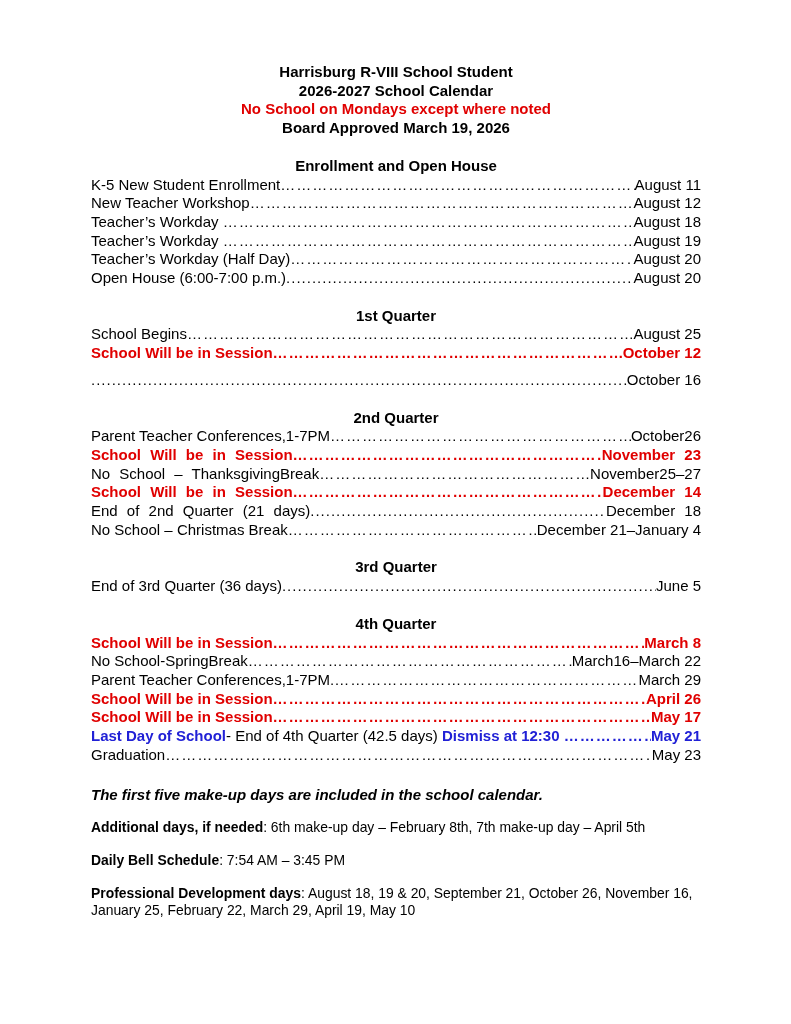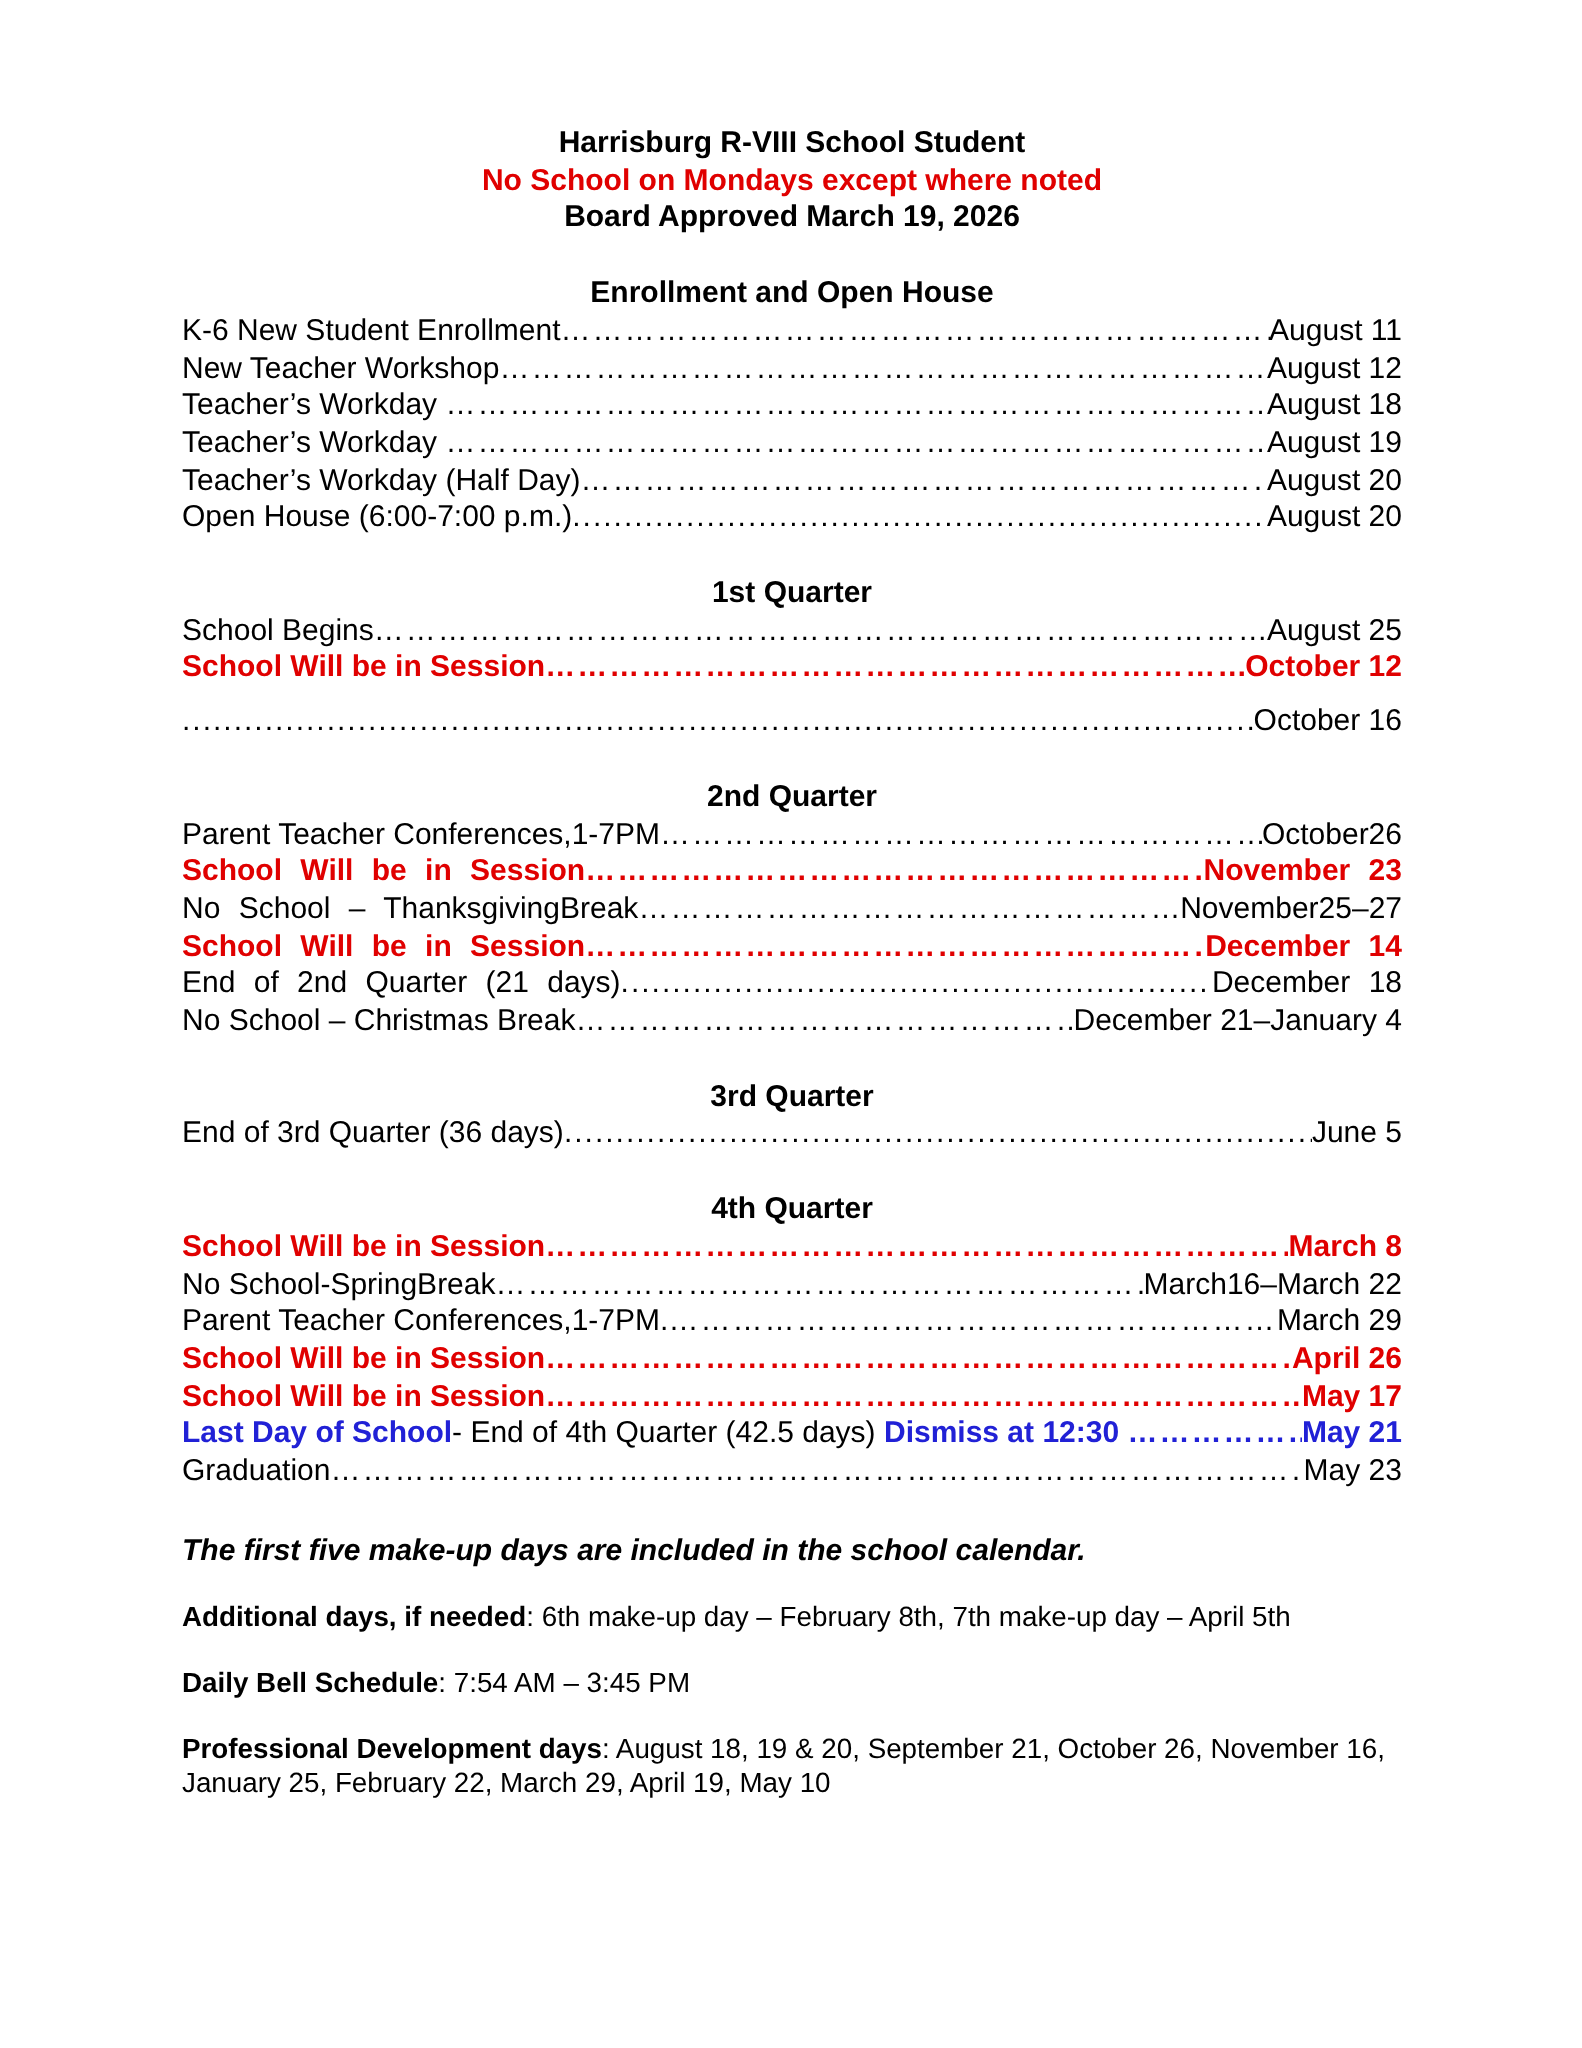--- a/index.html
+++ b/index.html
@@ -33,27 +33,28 @@
   .s-r  { font-weight:bold;   color:var(--red,#e00000); font-style:normal; }
   .s-bl { font-weight:bold;   color:var(--blue,#2121d6); font-style:normal; }
   .s-bi { font-weight:bold;   color:#000; font-style:italic; }
 </style>
 </head>
 <body>
 
 <div class="page">
   <header>
       <div class="hline s-b">Harrisburg R-VIII School Student</div>
+      <div class="hline s-b">2026-2027 School Calendar</div>
       <div class="hline s-r">No School on Mondays except where noted</div>
       <div class="hline s-b">Board Approved March 19, 2026</div>
     </header>
   <main>
       <div class="sec-h">Enrollment and Open House</div>
       <div class="cal-line">
-        <span class="seg s-n">K-6 New Student Enrollment</span>
+        <span class="seg s-n">K-5 New Student Enrollment</span>
         <span class="leader s-n">…………………………………………………………………………………………………………………………………………………………………………………………………………………………………………………………………………………………………………………………………………………………………………………………………………………………………………………………………………………………………………………………………………………………………………………………………………</span>
         <span class="value s-n">August 11</span>
       </div>
       <div class="cal-line">
         <span class="seg s-n">New Teacher Workshop</span>
         <span class="leader s-n">…………………………………………………………………………………………………………………………………………………………………………………………………………………………………………………………………………………………………………………………………………………………………………………………………………………………………………………………………………………………………………………………………………………………………………………………………………</span>
         <span class="value s-n">August 12</span>
       </div>
       <div class="cal-line">
         <span class="seg s-n">Teacher’s Workday </span>

